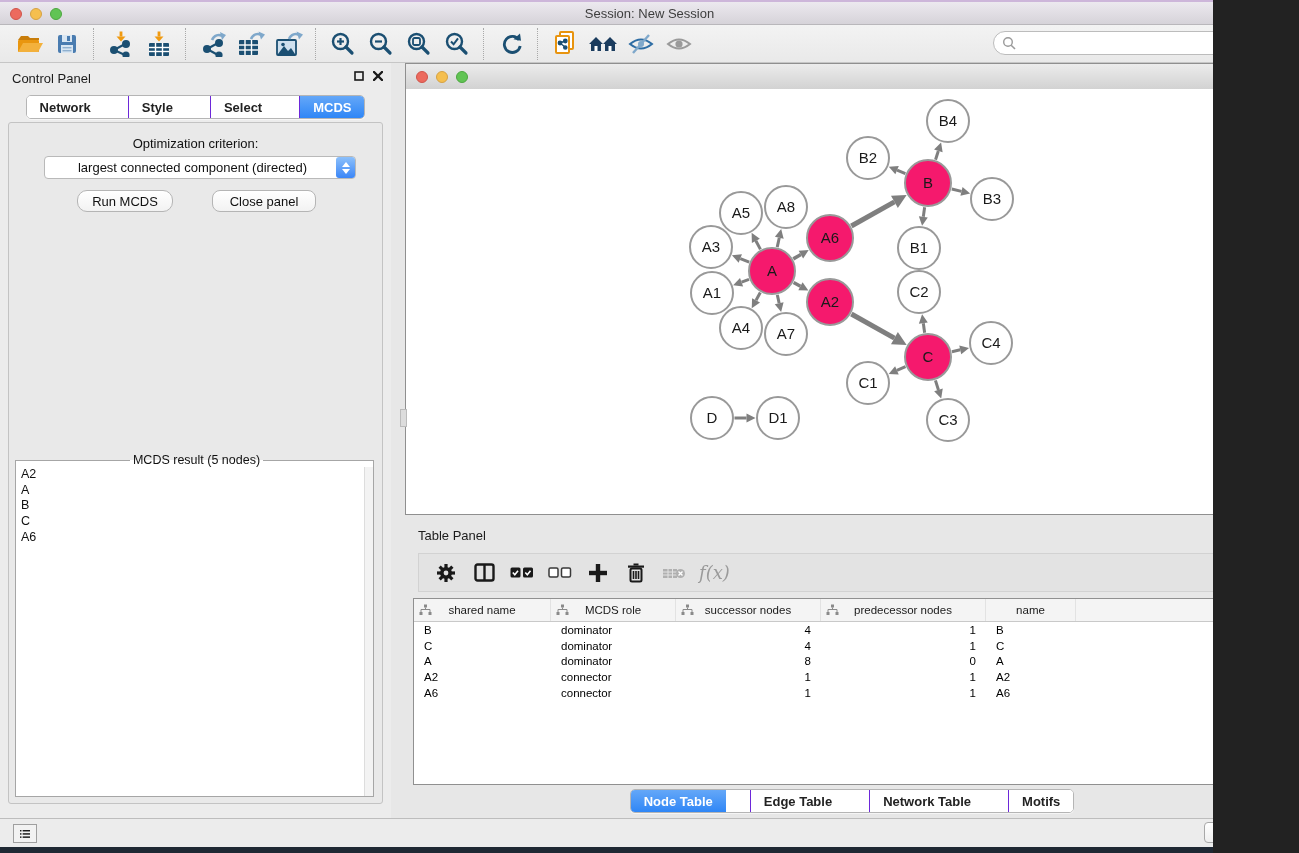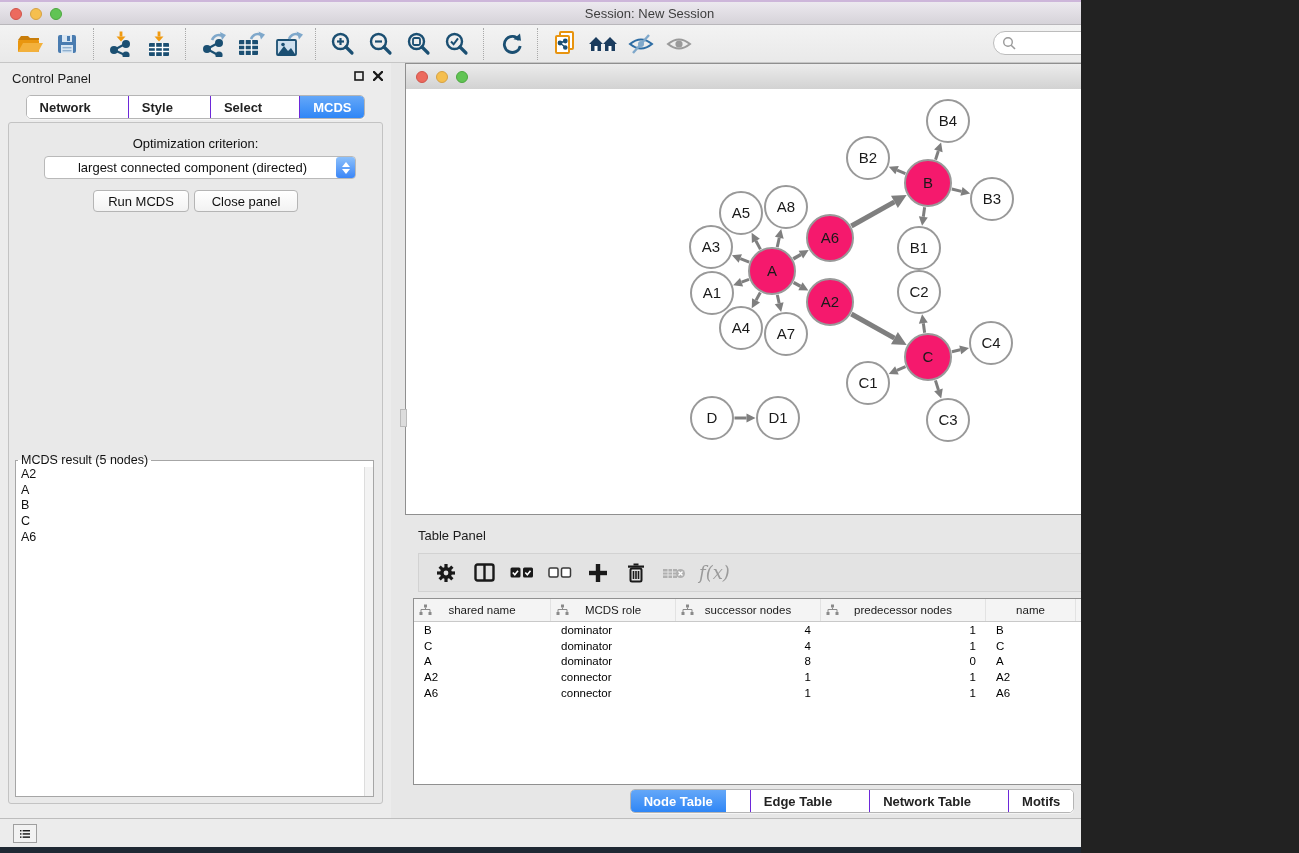--- a/index.html
+++ b/index.html
@@ -1,16 +1,16 @@
 <!DOCTYPE html>
 <html><head>
 <meta charset="utf-8">
 <style>
   html,body{margin:0;padding:0;background:#222;}
-  .screen{position:relative;width:1081px;height:853px;background:#ececec;
+  .screen{position:relative;width:1213px;height:853px;background:#ececec;
     font-family:"Liberation Sans","DejaVu Sans",sans-serif;overflow:hidden;
     -webkit-font-smoothing:antialiased;}
   
   .mac-titlebar{position:absolute;left:0;top:0;width:1299px;height:25px;
     background:linear-gradient(#ece9ef,#d6d3d9);border-top:2px solid #cdb6da;
     border-bottom:1px solid #b9b7bb;box-sizing:border-box;}
   .traffic{position:absolute;left:10px;top:6px;display:flex;gap:8px;}
   .dot{width:12px;height:12px;border-radius:50%;box-sizing:border-box;}
   .dot.red{background:#ec6a5e;border:1px solid #d0544a;}
   .dot.yellow{background:#f5bf4f;border:1px solid #d6a243;}
@@ -55,25 +55,25 @@
   .stepper{width:19px;height:21px;border-radius:3px;background:linear-gradient(#8cc0fb,#3b86f7);
     display:flex;flex-direction:column;align-items:center;justify-content:center;gap:2px;
     margin-right:0px;}
   .stepper i{width:0;height:0;border-left:4px solid transparent;border-right:4px solid transparent;}
   .stepper .up{border-bottom:5px solid #fff;}
   .stepper .down{border-top:5px solid #fff;}
   .btn{position:absolute;height:22px;background:linear-gradient(#ffffff,#f2f2f2);
     border:1px solid #b5b5b5;border-radius:4px;font-size:13px;color:#111;
     display:flex;align-items:center;justify-content:center;
     font-family:"Liberation Sans","DejaVu Sans",sans-serif;}
-  #run-mcds{left:84px;top:67px;width:96px;}
-  #close-panel{left:185px;top:67px;width:104px;}
+  #run-mcds{left:68px;top:67px;width:96px;border-radius:10px;}
+  #close-panel{left:203px;top:67px;width:104px;border-radius:8px;}
   fieldset.result{position:absolute;left:6px;right:8px;top:330px;height:342px;
     border:1px solid #a6a6a6;margin:0;padding:0;background:#fff;}
-  fieldset.result legend{font-size:12.5px;color:#111;padding:0 3px;margin-left:2px;}
+  fieldset.result legend{font-size:12.5px;color:#111;padding:0 3px;margin-left:2px;text-align:center;}
   .result-inner{position:absolute;left:0;top:0;right:0;bottom:0;overflow:hidden;}
   .result-item{font-size:12.5px;color:#111;line-height:15.7px;padding-left:5px;}
   .result-scroll{position:absolute;right:0;top:0;bottom:0;width:8px;background:#f3f3f3;
     border-left:1px solid #ddd;}
   
   .network-window{position:absolute;left:405px;top:0;width:893px;height:452px;
     border:1px solid #8f8f8f;box-sizing:border-box;background:#fff;}
   .nw-titlebar{position:absolute;left:0;top:0;right:0;height:25px;
     background:linear-gradient(#ececec,#d2d2d2);border-bottom:1px solid #a5a5a5;}
   .nw-title{position:absolute;left:0;right:0;top:4px;text-align:center;font-size:13px;color:#2d2d2d;}

